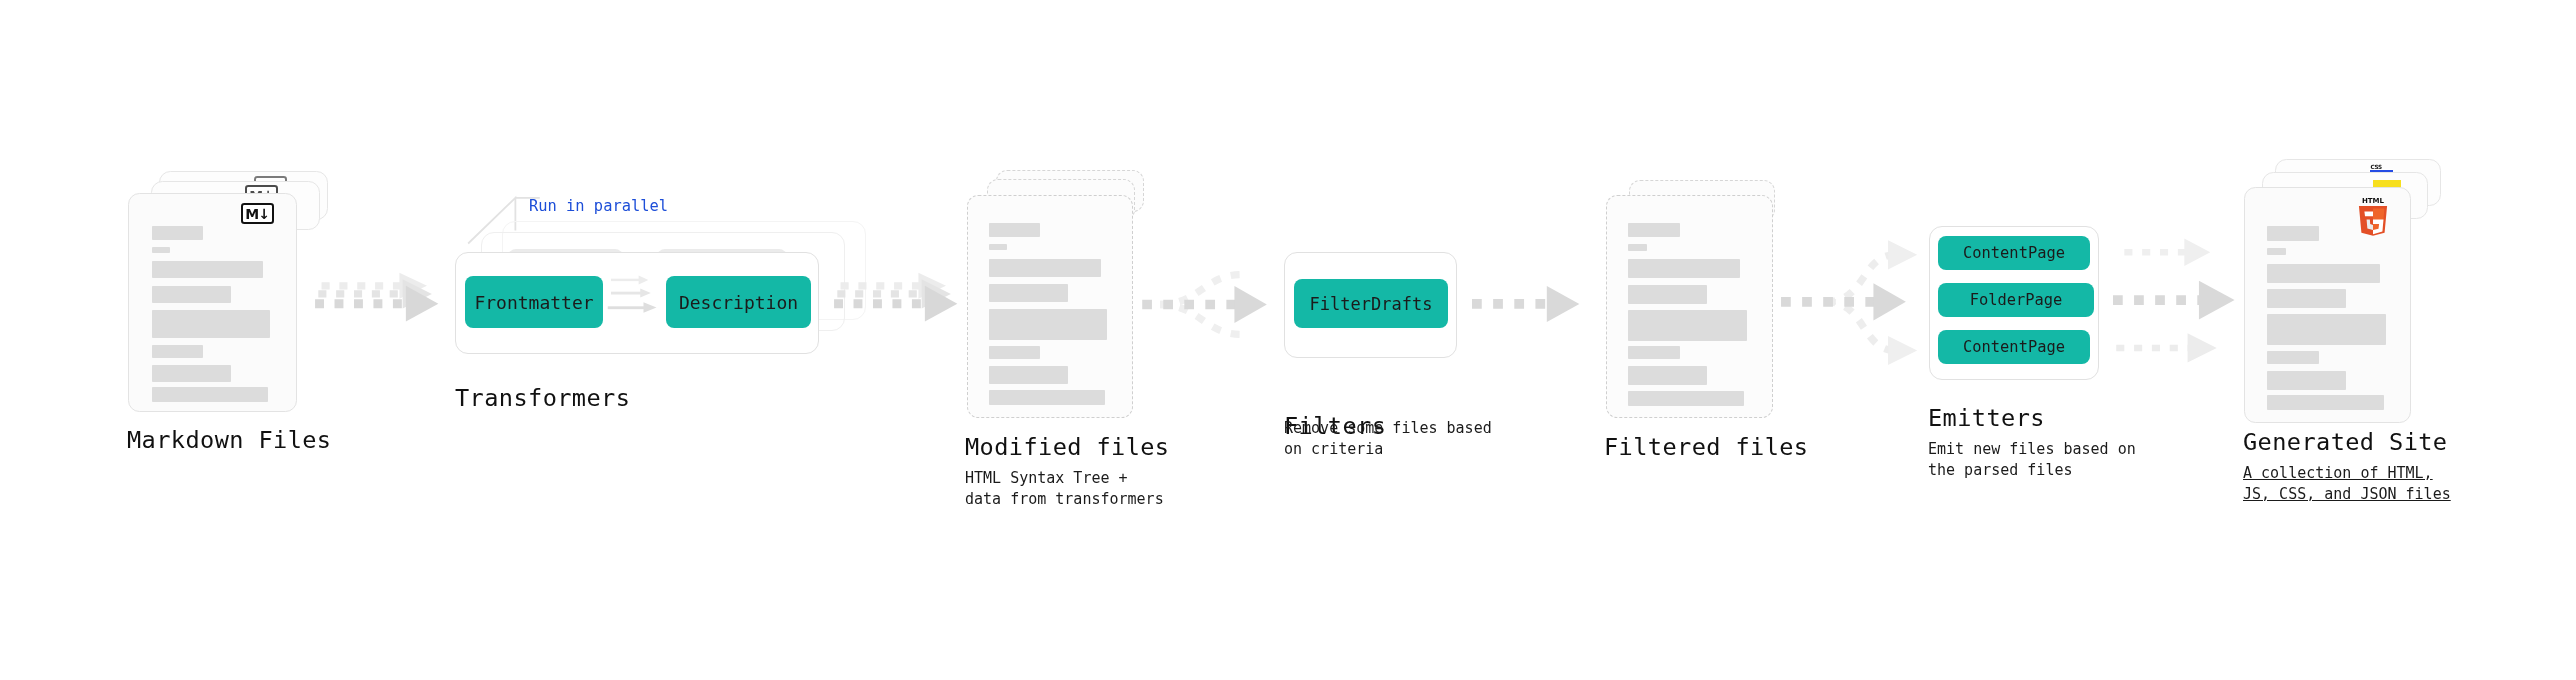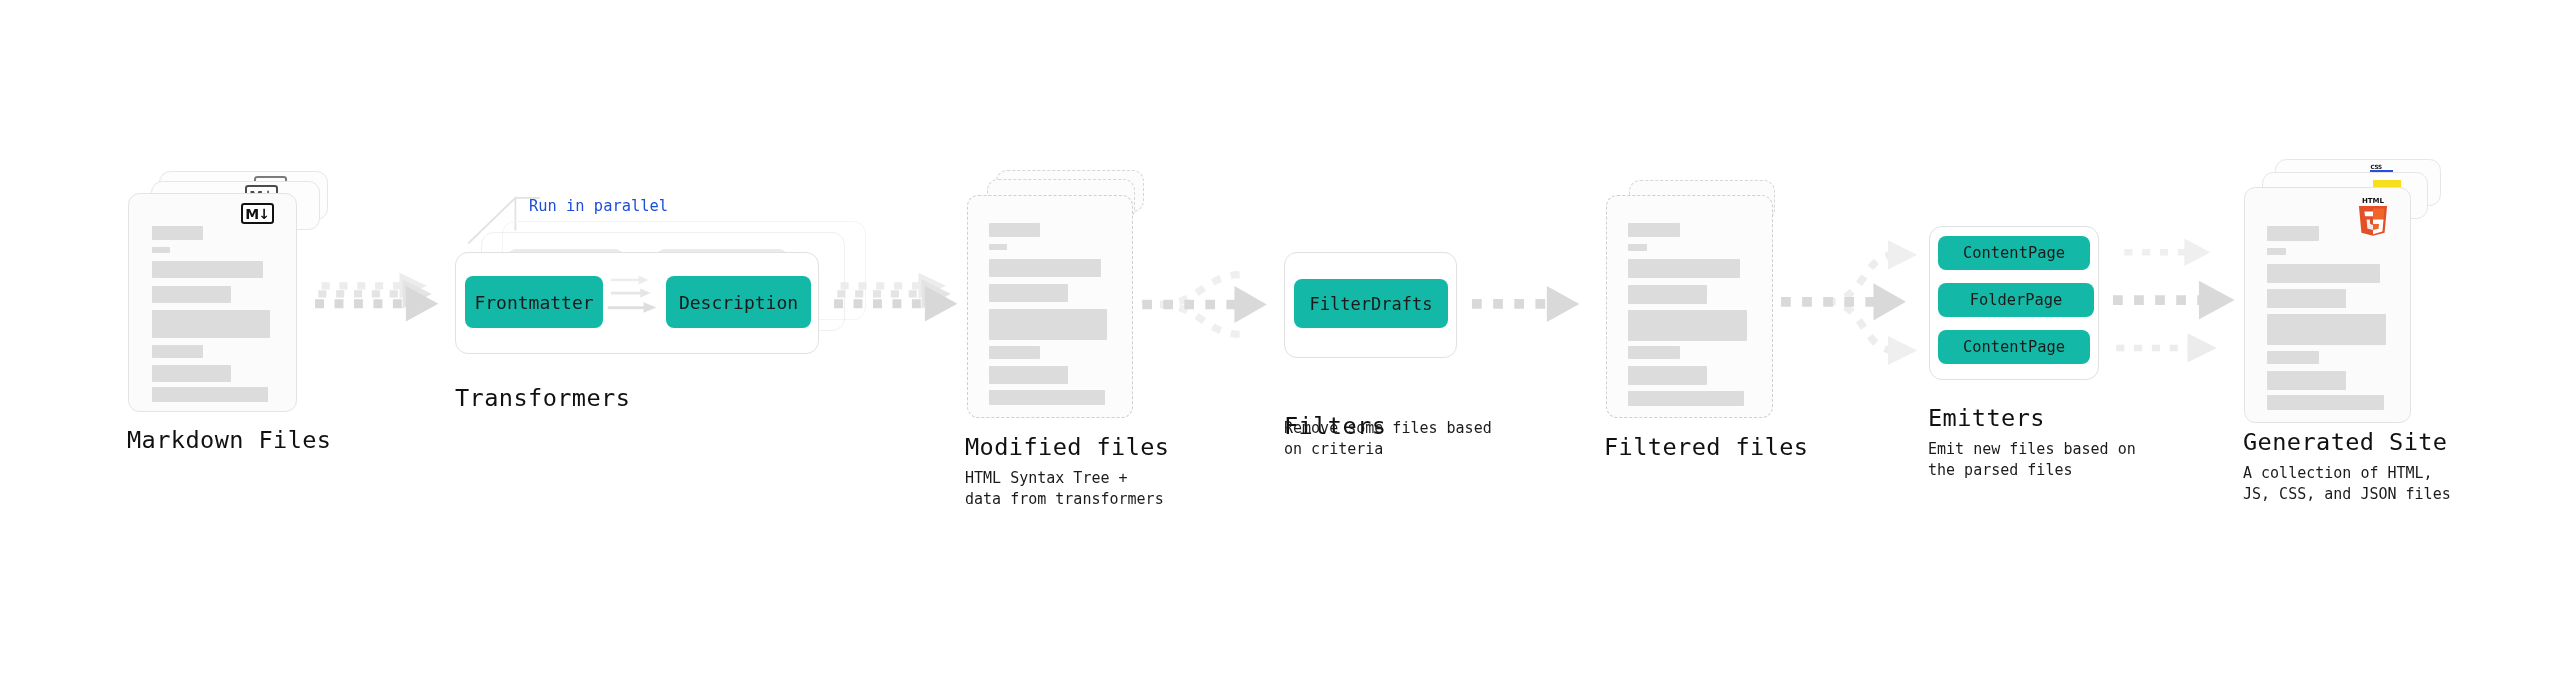--- a/index.html
+++ b/index.html
@@ -286,17 +286,17 @@
   <svg class="badge-html5" style="left:2355px;top:195px;" viewBox="0 0 46 52">
     <text x="23" y="10" text-anchor="middle" font-size="9" font-weight="700" font-family="DejaVu Sans, sans-serif" fill="#111">HTML</text>
     <path d="M5,14 L41,14 L37.8,48 L23,52 L8.2,48 Z" fill="#e34f26"></path>
     <path d="M23,17 L23,49.5 L35,46.2 L37.6,17 Z" fill="#ef652a"></path>
     <path d="M23,21 L12,21 L12.8,27 L23,27 L23,21 Z M23,31 L23,37 L30.8,37 L30,42.8 L23,44.6 L23,50 L35,46.6 L36.4,31 Z" fill="#fff"></path>
     <path d="M23,21 L34,21 L33.4,27 L23,27 Z" fill="#ebebeb" opacity="0"></path>
     <path d="M12.8,31 L19,31 L19.4,37 L23,38 L23,44.6 L15.8,42.6 L14.8,31 Z" fill="#ebebeb"></path>
   </svg>
 
   <div class="title" style="left:2243px;top:428px;">Generated Site</div>
-  <div class="sub" style="left:2243px;top:463px;">A collection of HTML,
+  <div class="sub" style="left:2243px;top:463px;text-decoration:underline;">A collection of HTML,
 JS, CSS, and JSON files</div>
 
 </div>
 
 
 </body></html>

